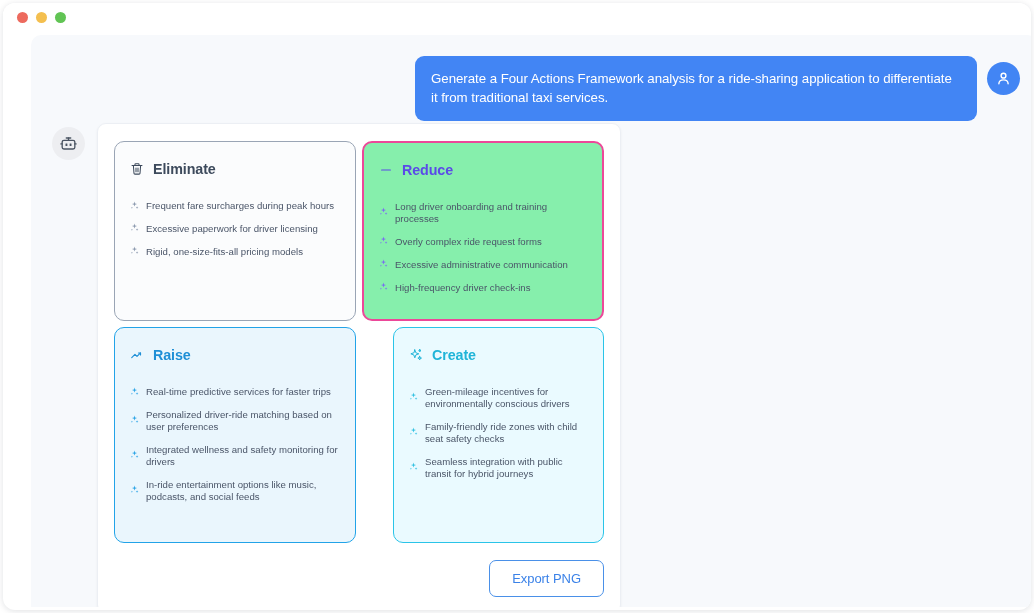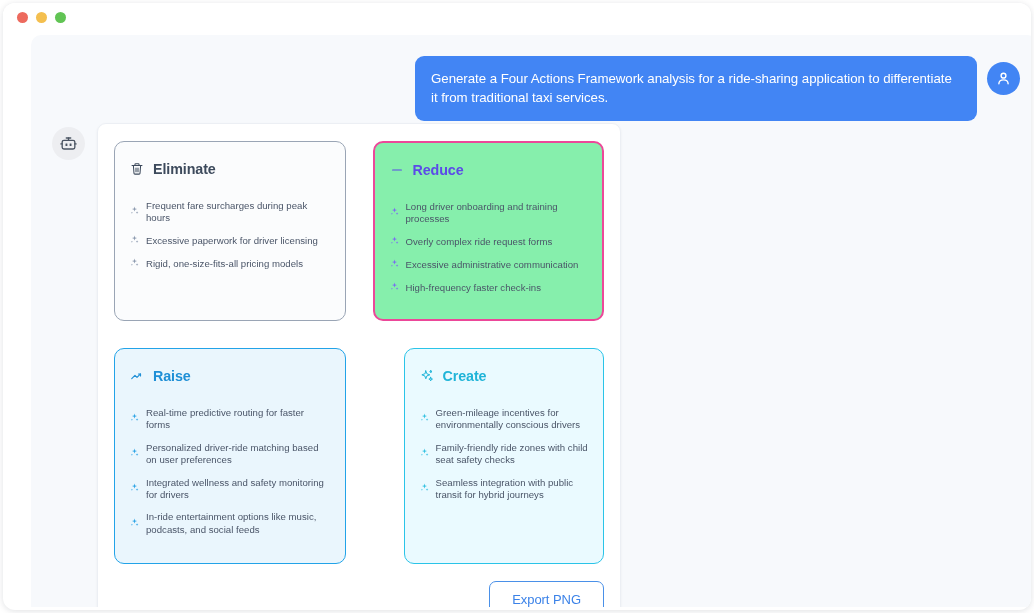--- a/index.html
+++ b/index.html
@@ -106,21 +106,21 @@
     border: 1px solid #eceff4;
     border-radius: 9px;
     padding: 17px 16px 16px 16px;
     box-shadow: 0 1px 3px rgba(15,23,42,0.05);
   }
 
   
   .grid {
     display: grid;
     grid-template-columns: 1fr 1fr;
-    gap: 27px;
+    gap: 6px;
   }
 
   .quad {
     border-radius: 10px;
     padding: 19px 15px 17px 15px;
     min-height: 180px;
   }
   .quad.tall { min-height: 216px; }
 
   .quad-head {
@@ -321,21 +321,21 @@
                 <span>Excessive administrative communication</span>
               </li>
               <li class="quad-li">
                 <span class="bullet">
                   <svg width="9" height="9" viewBox="0 0 24 24" fill="#7a6ef0">
                     <path d="M12 1.5l1.6 5.1 5.1 1.6-5.1 1.6L12 14.9l-1.6-5.1L5.3 8.2l5.1-1.6z"></path>
                     <path d="M18.8 14.2l.9 2.7 2.7.9-2.7.9-.9 2.7-.9-2.7-2.7-.9 2.7-.9z"></path>
                     <path d="M5.2 15.4l.7 2.1 2.1.7-2.1.7-.7 2.1-.7-2.1-2.1-.7 2.1-.7z"></path>
                   </svg>
                 </span>
-                <span>High-frequency faster check-ins</span>
+                <span>High-frequency driver check-ins</span>
               </li>
             </ul>
           </div>
 
           <div class="quad q-raise tall">
             <div class="quad-head">
               <span class="quad-icon">
                 <svg width="14" height="14" viewBox="0 0 24 24" fill="none" stroke="#1f8fd6" stroke-width="2" stroke-linecap="round" stroke-linejoin="round">
                   <path d="M3 16.5l5.5-5.5 3.5 3.5 6-6"></path>
                   <path d="M14.5 8.5H18v3.5"></path>
@@ -345,21 +345,21 @@
             </div>
             <ul class="quad-list">
               <li class="quad-li">
                 <span class="bullet">
                   <svg width="9" height="9" viewBox="0 0 24 24" fill="#2fa5e6">
                     <path d="M12 1.5l1.6 5.1 5.1 1.6-5.1 1.6L12 14.9l-1.6-5.1L5.3 8.2l5.1-1.6z"></path>
                     <path d="M18.8 14.2l.9 2.7 2.7.9-2.7.9-.9 2.7-.9-2.7-2.7-.9 2.7-.9z"></path>
                     <path d="M5.2 15.4l.7 2.1 2.1.7-2.1.7-.7 2.1-.7-2.1-2.1-.7 2.1-.7z"></path>
                   </svg>
                 </span>
-                <span>Real-time predictive routing for faster forms</span>
+                <span>Real-time predictive services for faster trips</span>
               </li>
               <li class="quad-li">
                 <span class="bullet">
                   <svg width="9" height="9" viewBox="0 0 24 24" fill="#2fa5e6">
                     <path d="M12 1.5l1.6 5.1 5.1 1.6-5.1 1.6L12 14.9l-1.6-5.1L5.3 8.2l5.1-1.6z"></path>
                     <path d="M18.8 14.2l.9 2.7 2.7.9-2.7.9-.9 2.7-.9-2.7-2.7-.9 2.7-.9z"></path>
                     <path d="M5.2 15.4l.7 2.1 2.1.7-2.1.7-.7 2.1-.7-2.1-2.1-.7 2.1-.7z"></path>
                   </svg>
                 </span>
                 <span>Personalized driver-ride matching based on user preferences</span>

